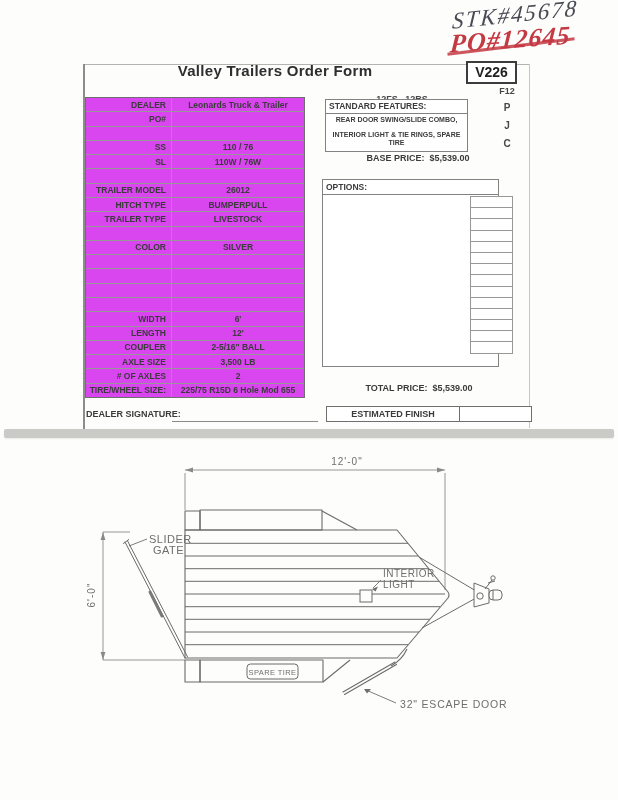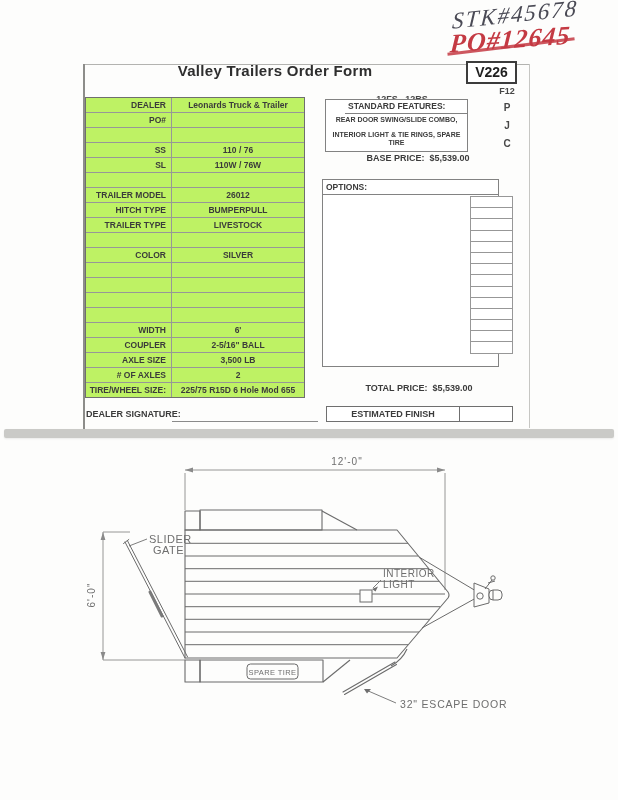--- a/index.html
+++ b/index.html
@@ -19,44 +19,44 @@
   .hand-strike{position:absolute;left:447px;top:45px;width:128px;height:2.5px;background:#c43a43;transform:rotate(-7deg);opacity:.85;}
 
   .title{position:absolute;left:85px;top:62px;width:380px;text-align:center;font-size:15px;font-weight:bold;color:#2e2e2e;letter-spacing:.3px;}
   .vbox{position:absolute;left:466px;top:61px;width:47px;height:19px;border:2px solid #3c3c3c;text-align:center;font-size:14px;font-weight:bold;color:#1f1f1f;line-height:19px;background:#fff;}
   .codes{position:absolute;left:352px;top:86px;width:100px;font-size:9px;font-weight:bold;color:#474747;white-space:pre;text-align:center;margin-top:8px;}
   .plant{position:absolute;left:477px;top:86px;width:60px;text-align:center;font-size:9px;font-weight:bold;color:#474747;}
   .letters{position:absolute;left:477px;top:99px;width:60px;text-align:center;font-size:10px;font-weight:bold;color:#474747;}
   .letters div{height:17.8px;line-height:17.8px;}
 
   
-  .otable{position:absolute;left:85px;top:97px;width:220px;height:301px;border:1px solid #6f6f6f;display:flex;flex-direction:column;background:#bef264;box-sizing:border-box;}
+  .otable{position:absolute;left:85px;top:97px;width:220px;height:301px;border:1px solid #6f6f6f;display:flex;flex-direction:column;background:#d946ef;box-sizing:border-box;}
   .trow{flex:1 1 0;display:flex;border-bottom:1px solid #979797;box-sizing:border-box;min-height:0;}
   .trow:last-child{border-bottom:none;}
   .tlabel{width:86px;border-right:1px solid #979797;text-align:right;padding-right:5px;font-size:8.5px;font-weight:bold;color:#3b3b3b;display:flex;align-items:center;justify-content:flex-end;box-sizing:border-box;}
   .tvalue{flex:1;text-align:right;font-size:8.5px;font-weight:bold;color:#3b3b3b;display:flex;align-items:center;justify-content:center;}
 
   
   .features{position:absolute;left:325px;top:99px;width:143px;height:53px;border:1px solid #828282;background:#fff;box-sizing:border-box;}
-  .features-hd{height:13px;line-height:13px;border-bottom:1px solid #828282;font-size:8.5px;font-weight:bold;color:#3b3b3b;padding-left:3px;margin-left:19px;}
+  .features-hd{height:13px;line-height:13px;border-bottom:1px solid #828282;font-size:8.5px;font-weight:bold;color:#3b3b3b;padding-left:3px;}
   .features-body{padding:2px 3px;text-align:center;font-size:7px;font-weight:bold;color:#3b3b3b;line-height:8.5px;}
   .features-body .f2{margin-top:6px;}
 
   .price-line{position:absolute;text-align:center;font-size:9px;font-weight:bold;color:#3b3b3b;white-space:pre;}
   .base-price{left:328px;top:153px;width:180px;}
   .total-price{left:328px;top:383px;width:182px;}
 
   .options{position:absolute;left:322px;top:179px;width:177px;height:188px;border:1px solid #828282;background:#fff;box-sizing:border-box;}
   .options-hd{height:14px;line-height:14px;border-bottom:1px solid #828282;font-size:8.5px;font-weight:bold;color:#3b3b3b;padding-left:3px;}
 
   .pricecol{position:absolute;left:470px;top:196px;width:43px;}
   .pcell{height:12.2px;border:1px solid #979797;background:#fff;box-sizing:border-box;}
   .pcell + .pcell{margin-top:-1px;}
 
-  .estfinish{position:absolute;left:326px;top:406px;width:187px;height:16px;border:1px solid #6f6f6f;display:flex;background:#fff;box-sizing:border-box;}
+  .estfinish{position:absolute;left:326px;top:406px;width:206px;height:16px;border:1px solid #6f6f6f;display:flex;background:#fff;box-sizing:border-box;}
   .est-main{width:133px;border-right:1px solid #6f6f6f;text-align:center;font-size:9px;font-weight:bold;color:#3b3b3b;line-height:14px;box-sizing:border-box;}
   .est-cell{flex:1;}
 
   .sig-label{position:absolute;left:86px;top:409px;font-size:9px;font-weight:bold;color:#3b3b3b;}
   .sig-line{position:absolute;left:172px;top:421px;width:146px;border-top:1px solid #8a8a8a;}
 
   .diagram{position:absolute;left:80px;top:440px;width:440px;height:300px;}
   .dwg-text{font-family:"Liberation Sans",sans-serif;fill:#6e6e6e;}
 </style>
 </head>
@@ -140,20 +140,24 @@
         <div class="tlabel"></div>
         <div class="tvalue"></div>
       </div>
     <div class="trow">
         <div class="tlabel"></div>
         <div class="tvalue"></div>
       </div>
     <div class="trow">
         <div class="tlabel">WIDTH</div>
         <div class="tvalue">6'</div>
+      </div>
+    <div class="trow">
+        <div class="tlabel">LENGTH</div>
+        <div class="tvalue">12'</div>
       </div>
     <div class="trow">
         <div class="tlabel">COUPLER</div>
         <div class="tvalue">2-5/16" BALL</div>
       </div>
     <div class="trow">
         <div class="tlabel">AXLE SIZE</div>
         <div class="tvalue">3,500 LB</div>
       </div>
     <div class="trow">

